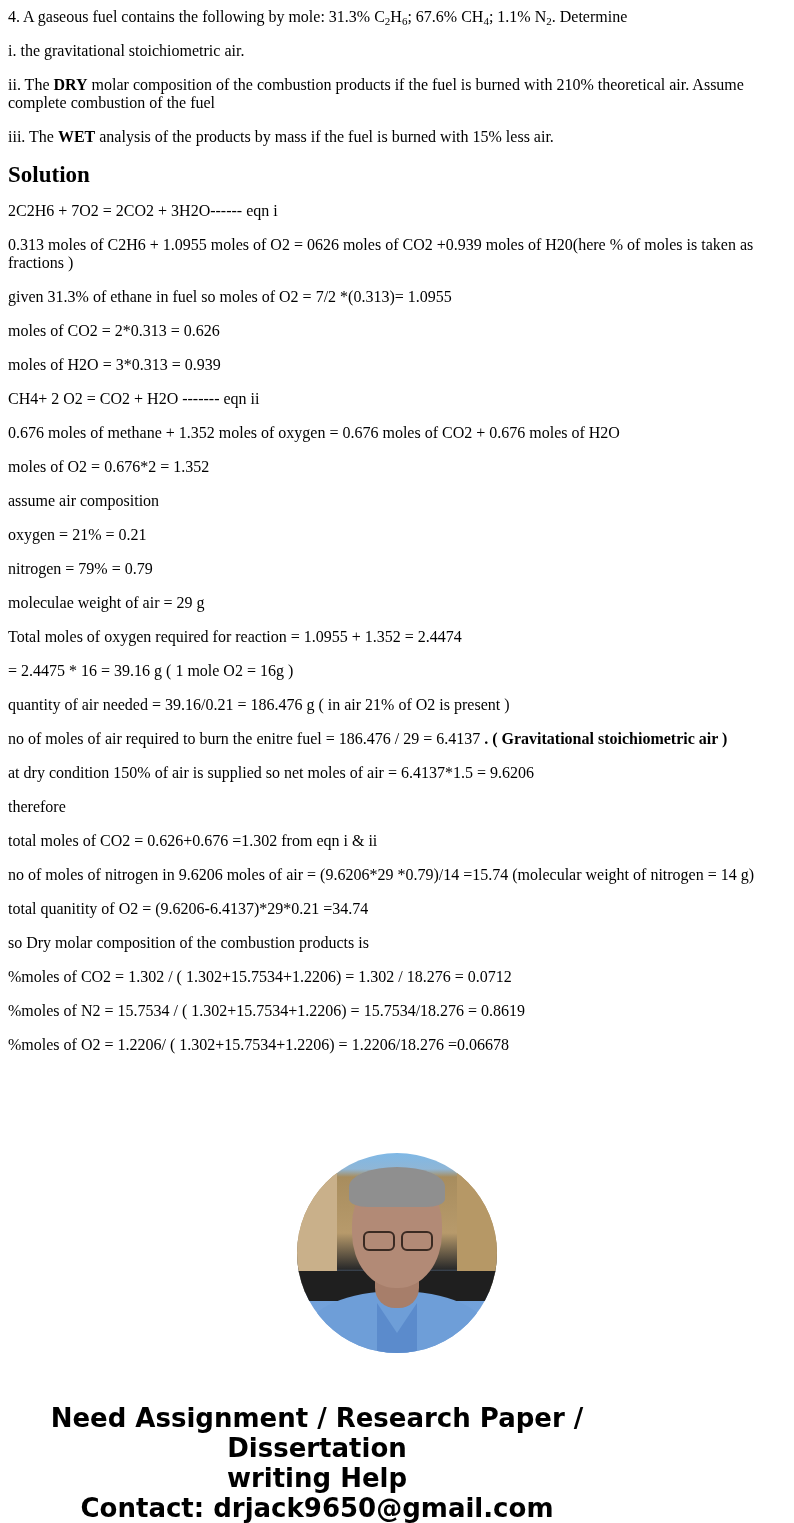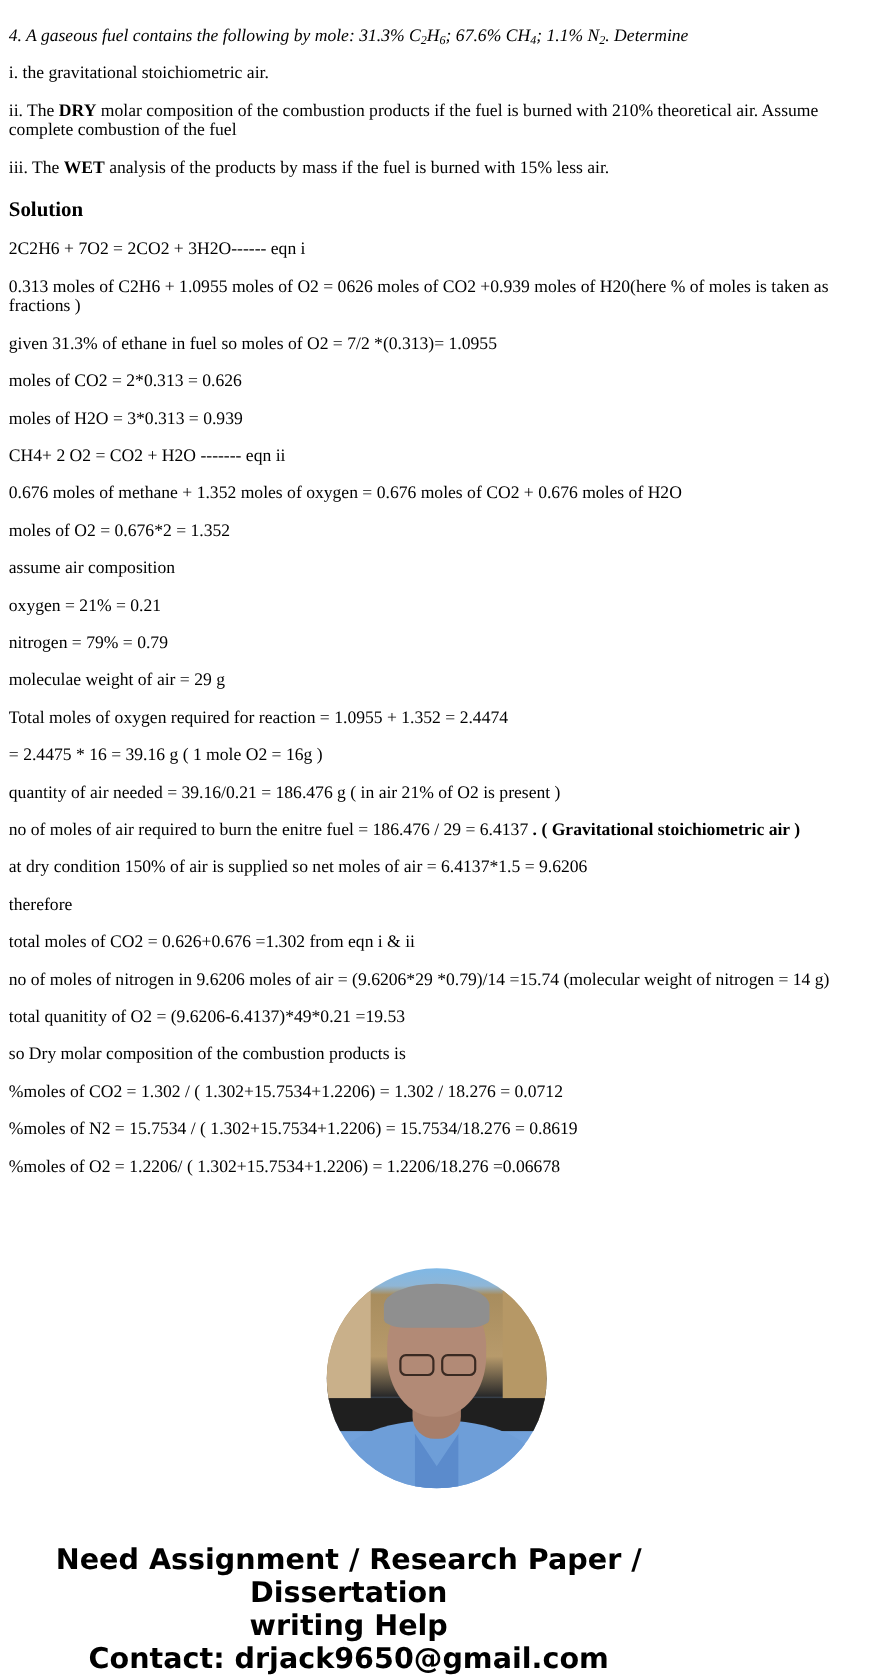--- a/index.html
+++ b/index.html
@@ -2,22 +2,22 @@
 <html><head>
 <meta charset="utf-8">
 <style>
   html, body { margin: 0; padding: 0; background: #ffffff; }
   body { width: 794px; height: 1523px; position: relative; overflow: hidden; color: #000; }
   .content {
     position: absolute; left: 8px; top: 0; width: 770px; height: 1122px; overflow: hidden;
     font-family: "Liberation Serif", serif; font-size: 16px; line-height: 18px;
   }
   .content p { margin: 16px 0; }
-  .content p.first { margin-top: 24px; font-style: italic; }
-  .content h3 { font-size: 19px; font-weight: bold; margin: 18px 0 0 0; line-height: 22px; }
+  .content p.first { margin-top: 8px; }
+  .content h3 { font-size: 23px; font-weight: bold; margin: 18px 0 0 0; line-height: 22px; }
   sub { font-size: 11px; vertical-align: -3px; line-height: 0; }
   .avatar {
     position: absolute; left: 297px; top: 1153px; width: 200px; height: 200px; border-radius: 50%;
     overflow: hidden;
     background: linear-gradient(180deg, #7fb8e6 0%, #8fb6d6 8%, #a88d5e 12%, #b79a6b 40%, #2a2a2a 58%, #6d9ed9 62%, #7aa7de 100%);
   }
   .avatar .wall-l { position: absolute; left: 0; top: 20px; width: 40px; height: 120px; background: #c9b08a; }
   .avatar .wall-r { position: absolute; right: 0; top: 20px; width: 40px; height: 120px; background: #b69866; }
   .avatar .desk { position: absolute; left: 0; top: 118px; width: 200px; height: 30px; background: #1f1f1f; }
   .avatar .shirt { position: absolute; left: 10px; top: 138px; width: 180px; height: 80px; border-radius: 50% 50% 0 0; background: #6e9ed8; }
@@ -58,21 +58,21 @@
   <p>nitrogen = 79% = 0.79</p>
   <p>moleculae weight of air = 29 g</p>
   <p>Total moles of oxygen required for reaction = 1.0955 + 1.352 = 2.4474</p>
   <p>= 2.4475 * 16 = 39.16 g ( 1 mole O2 = 16g )</p>
   <p>quantity of air needed = 39.16/0.21 = 186.476 g ( in air 21% of O2 is present )</p>
   <p><span>no of moles of air required to burn the enitre fuel = 186.476 / 29 = 6.4137 </span><b>. ( Gravitational stoichiometric air )</b></p>
   <p>at dry condition 150% of air is supplied so net moles of air = 6.4137*1.5 = 9.6206</p>
   <p>therefore</p>
   <p>total moles of CO2 = 0.626+0.676 =1.302 from eqn i &amp; ii</p>
   <p>no of moles of nitrogen in 9.6206 moles of air = (9.6206*29 *0.79)/14 =15.74 (molecular weight of nitrogen = 14 g)</p>
-  <p>total quanitity of O2 = (9.6206-6.4137)*49*0.21 =19.53</p>
+  <p>total quanitity of O2 = (9.6206-6.4137)*29*0.21 =34.74</p>
   <p>so Dry molar composition of the combustion products is</p>
   <p>%moles of CO2 = 1.302 / ( 1.302+15.7534+1.2206) = 1.302 / 18.276 = 0.0712</p>
   <p>%moles of N2 = 15.7534 / ( 1.302+15.7534+1.2206) = 15.7534/18.276 = 0.8619</p>
   <p>%moles of O2 = 1.2206/ ( 1.302+15.7534+1.2206) = 1.2206/18.276 =0.06678</p>
 </div>
 
 <div class="avatar">
   <div class="wall-l"></div>
   <div class="wall-r"></div>
   <div class="desk"></div>

